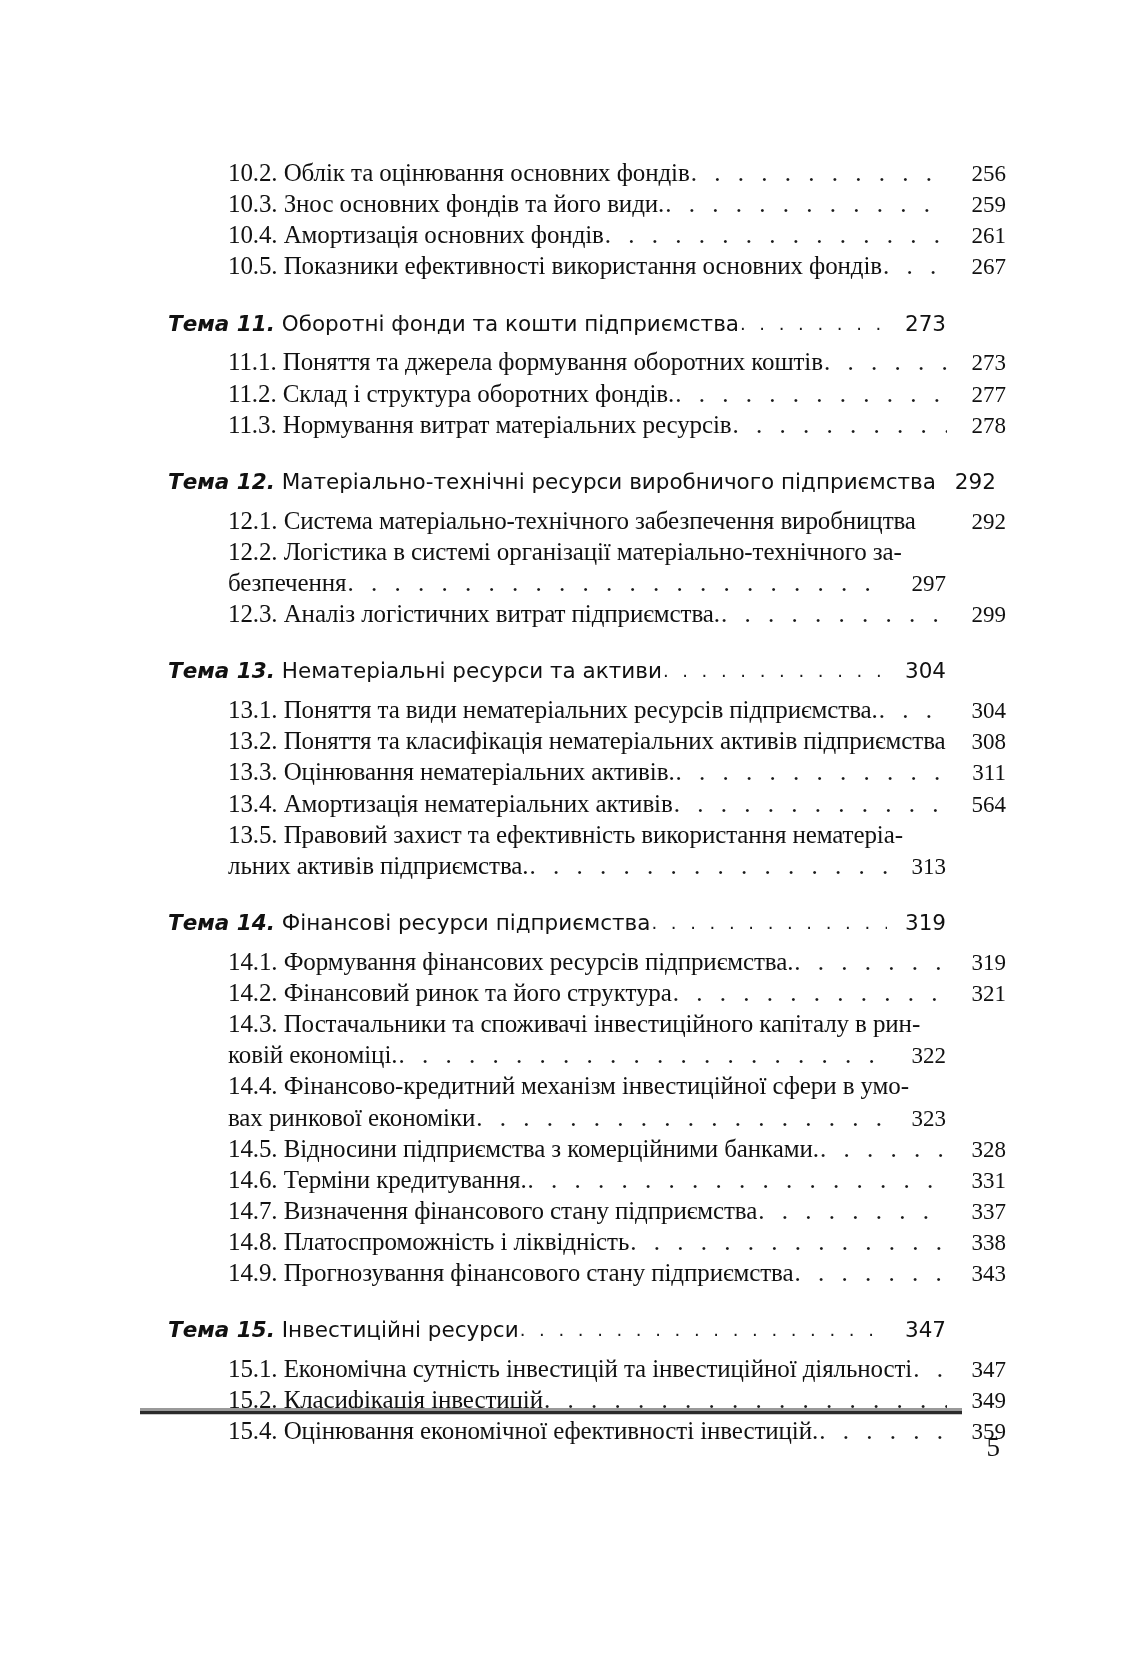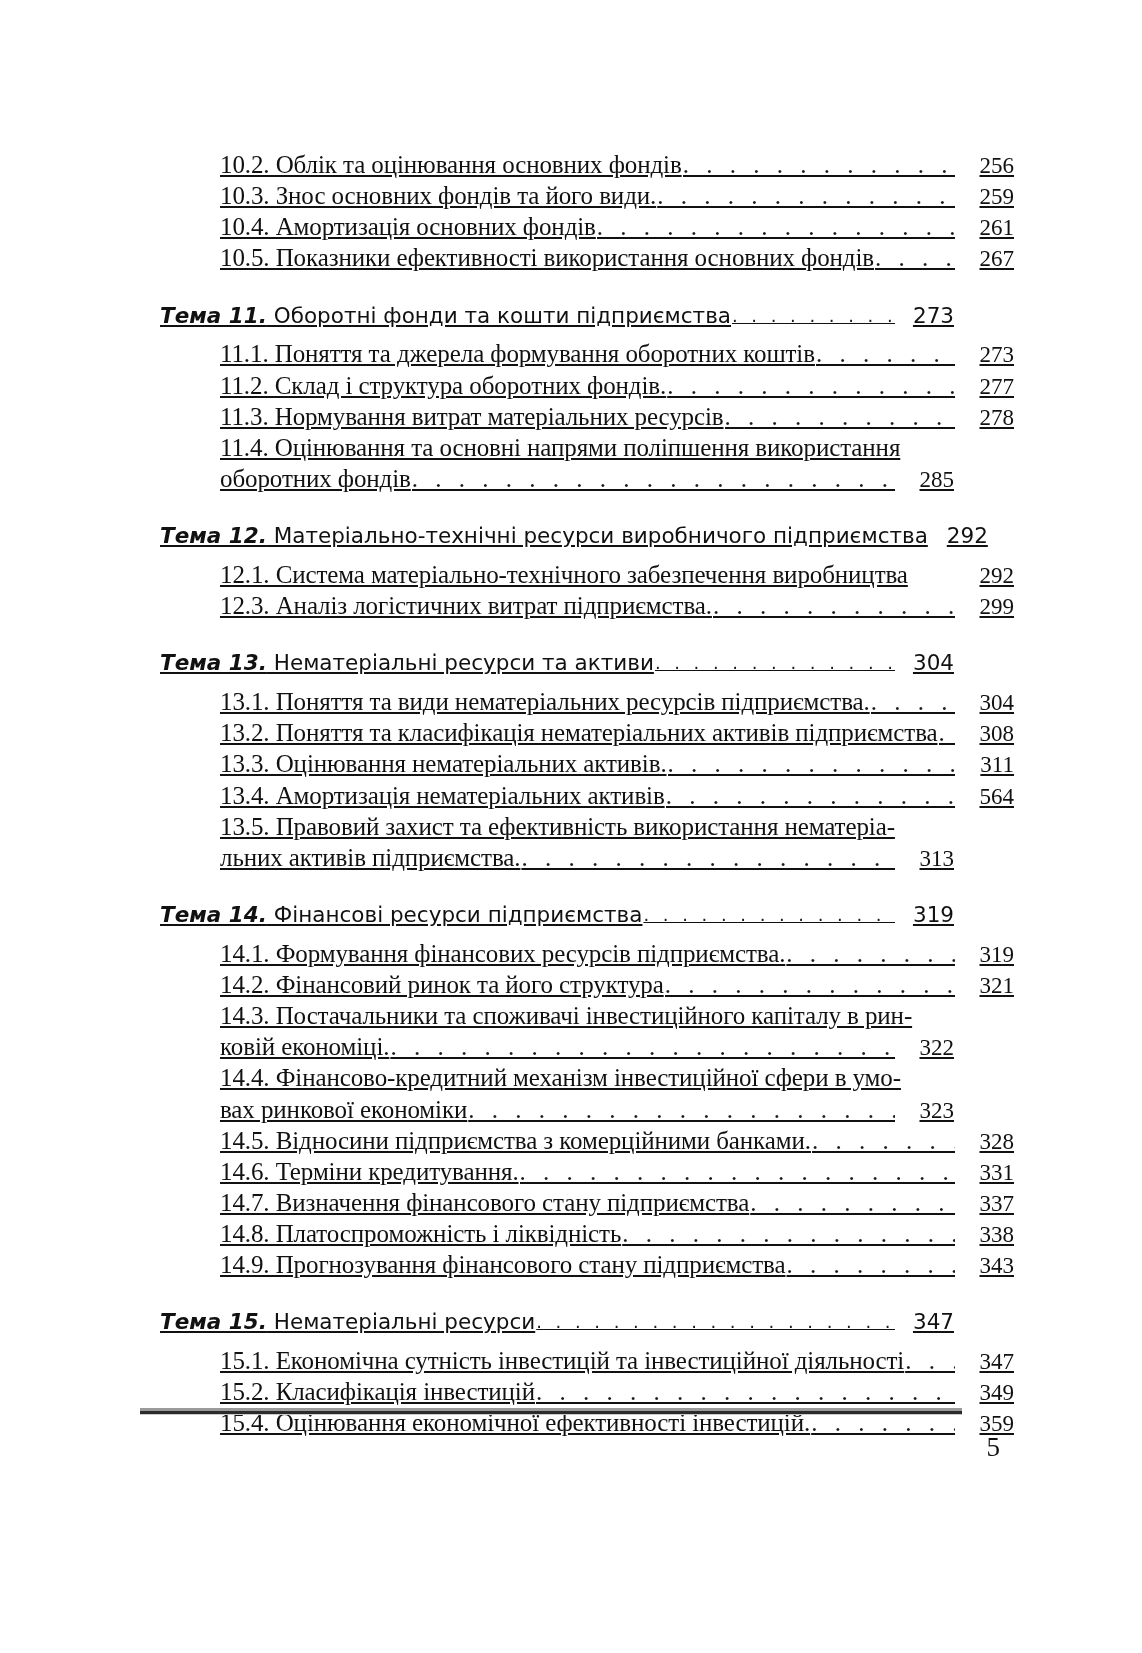--- a/index.html
+++ b/index.html
@@ -94,21 +94,21 @@
   .entry .label {
     letter-spacing: -0.1px;
   }
   .entry .pageno {
     flex-basis: 58px;
   }
   .entry-wrap {
     display: block;
   }
 
-  .group { margin: 8px; padding: 0; text-decoration: underline; }
+  .group { margin: 16px; padding: 0; }
 
   
   .footer-rule {
     position: absolute;
     left: 140px;
     top: 1408px;
     width: 822px;
     height: 7px;
   }
   .footer-rule .bar-top {
@@ -174,44 +174,44 @@
         <div class="row entry">
           <span class="label">11.2. Склад і структура оборотних фондів.</span>
           <span class="leader"></span>
           <span class="pageno">277</span>
         </div>
         <div class="row entry">
           <span class="label">11.3. Нормування витрат матеріальних ресурсів</span>
           <span class="leader"></span>
           <span class="pageno">278</span>
         </div>
-        <div class="entry entry-wrap">
-          <div class="row">
-            <span class="label">11.4. Оцінювання та основні напрями поліпшення використання</span>
-            <span class="leader none"></span>
-            <span class="pageno blank"></span>
-          </div>
-          <div class="row">
-            <span class="label">оборотних фондів</span>
-            <span class="leader"></span>
-            <span class="pageno">285</span>
-          </div>
-        </div>
       </div>
       <div class="group">
         <div class="row theme">
           <span class="label"><span class="theme-num">Тема 12.</span><span class="theme-title"> Матеріально-технічні ресурси виробничого підприємства</span></span>
           <span class="leader none"></span>
           <span class="pageno">292</span>
         </div>
         <div class="row entry">
           <span class="label">12.1. Система матеріально-технічного забезпечення виробництва</span>
           <span class="leader none"></span>
           <span class="pageno">292</span>
         </div>
+        <div class="entry entry-wrap">
+          <div class="row">
+            <span class="label">12.2. Логістика в системі організації матеріально-технічного за-</span>
+            <span class="leader none"></span>
+            <span class="pageno blank"></span>
+          </div>
+          <div class="row">
+            <span class="label">безпечення</span>
+            <span class="leader"></span>
+            <span class="pageno">297</span>
+          </div>
+        </div>
         <div class="row entry">
           <span class="label">12.3. Аналіз логістичних витрат підприємства.</span>
           <span class="leader"></span>
           <span class="pageno">299</span>
         </div>
       </div>
       <div class="group">
         <div class="row theme">
           <span class="label"><span class="theme-num">Тема 13.</span><span class="theme-title"> Нематеріальні ресурси та активи</span></span>
           <span class="leader"></span>
@@ -311,21 +311,21 @@
           <span class="pageno">338</span>
         </div>
         <div class="row entry">
           <span class="label">14.9. Прогнозування фінансового стану підприємства</span>
           <span class="leader"></span>
           <span class="pageno">343</span>
         </div>
       </div>
       <div class="group">
         <div class="row theme">
-          <span class="label"><span class="theme-num">Тема 15.</span><span class="theme-title"> Нематеріальні ресурси</span></span>
+          <span class="label"><span class="theme-num">Тема 15.</span><span class="theme-title"> Інвестиційні ресурси</span></span>
           <span class="leader"></span>
           <span class="pageno">347</span>
         </div>
         <div class="row entry">
           <span class="label">15.1. Економічна сутність інвестицій та інвестиційної діяльності</span>
           <span class="leader"></span>
           <span class="pageno">347</span>
         </div>
         <div class="row entry">
           <span class="label">15.2. Класифікація інвестицій</span>

